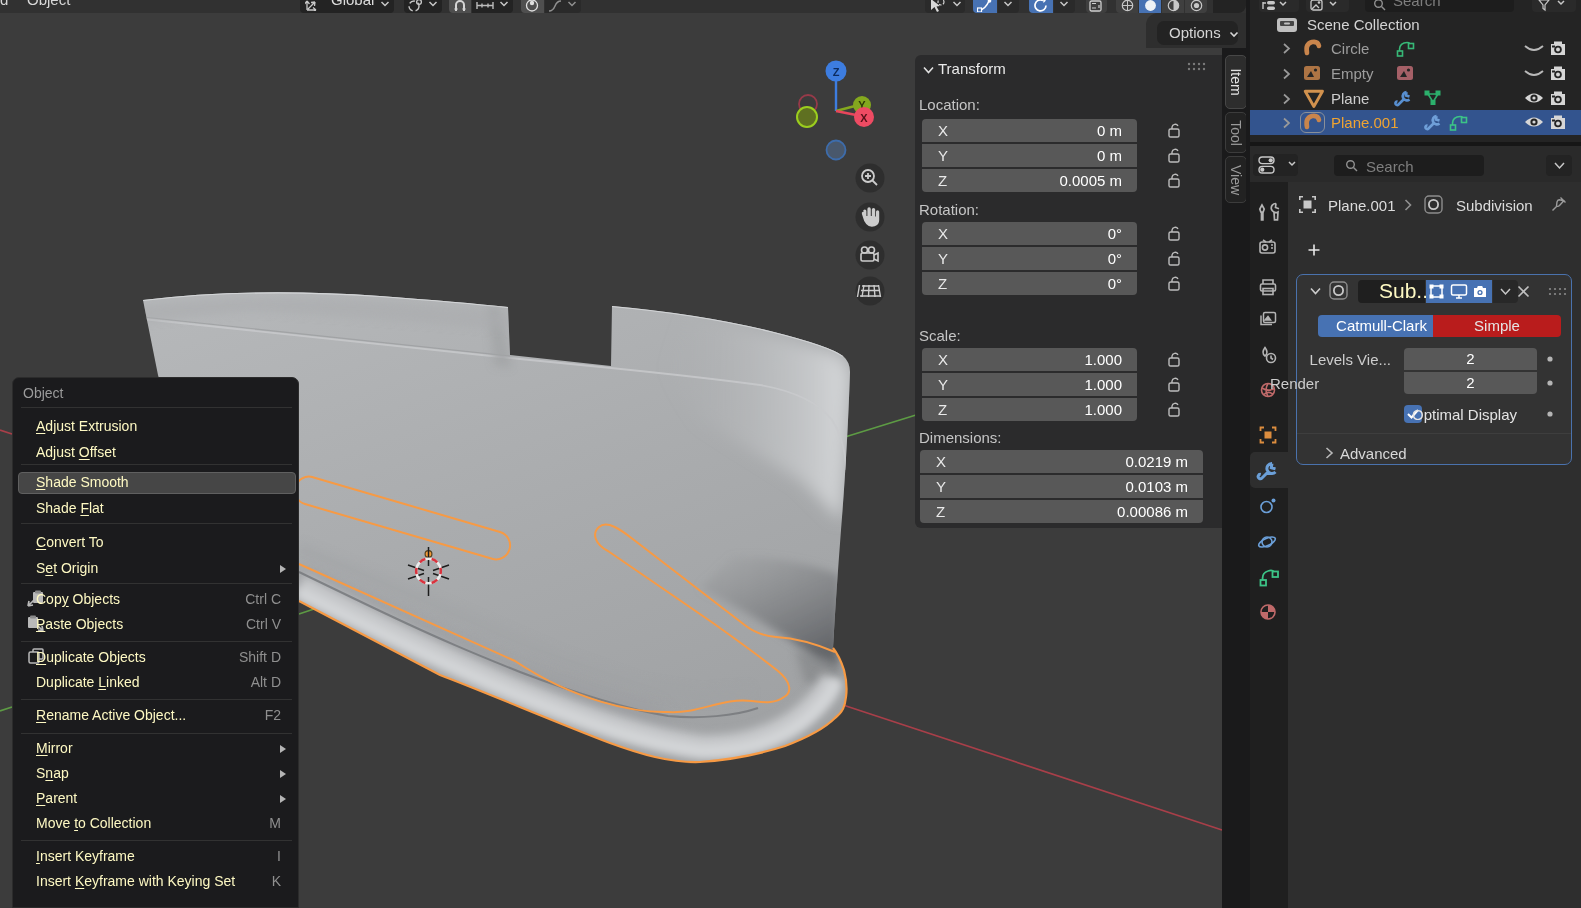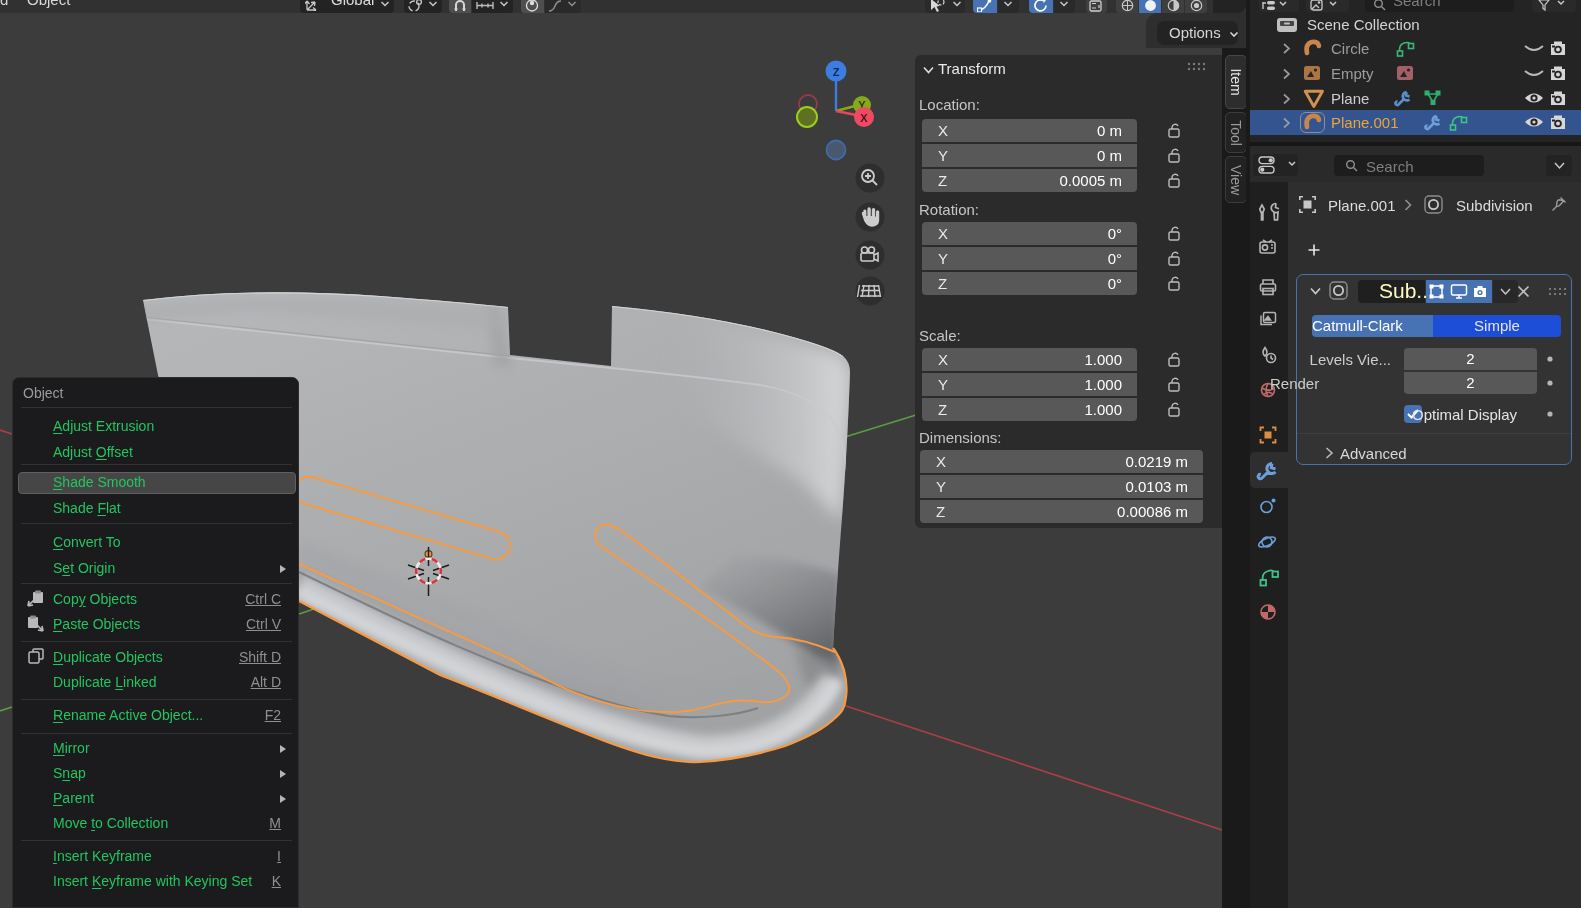--- a/index.html
+++ b/index.html
@@ -13,22 +13,22 @@
 .hbox { position:absolute; background:#232323; border-radius:4px; }
 .hico  { position:absolute; }
 
 #outliner { left:1250px; top:0; width:331px; height:142px; background:#242424; overflow:hidden; z-index:5; }
 #props    { left:1250px; top:146px; width:331px; height:762px; background:#2e2e2e; overflow:hidden; z-index:5; }
 #ptabs    { position:absolute; left:0; top:36px; width:38px; height:726px; background:#1f1f1f; }
 .otxt { position:absolute; font-size:15px; color:#9d9d9d; }
 
 #cmenu { left:12px; top:377px; width:287px; height:531px; background:#1b1b1d;
   border:1px solid #2c2c2c; border-radius:7px 7px 0 0; z-index:40; }
-#cmenu .mi { position:absolute; left:40px; font-size:14px; color:#22c55e; white-space:nowrap; }
-#cmenu .sc { position:absolute; right:17px; font-size:14px; color:#8f8f8f;text-decoration:underline; }
+#cmenu .mi { position:absolute; left:23px; font-size:14px; color:#fef9c3; white-space:nowrap; }
+#cmenu .sc { position:absolute; right:17px; font-size:14px; color:#8f8f8f; }
 #cmenu .sep { position:absolute; left:8px; width:271px; height:1px; background:#323232; }
 #cmenu .sub { position:absolute; right:11px; color:#b5b5b5; font-size:11px; }
 u { text-decoration:underline; text-underline-offset:2px; }
 
 #tip { left:99px; top:509px; width:479px; height:39px; background:#202020;
   border:1px solid #0e0e0e; border-radius:6px; z-index:50;
   color:#d2d2d2; font-size:14.5px; line-height:37px; padding-left:15px; }
 
 #npanel { left:915px; top:55px; width:307px; height:473px; background:rgba(42,42,43,0.95);
   border-radius:6px 0 0 6px; z-index:20; }
@@ -751,22 +751,22 @@
           <circle cx="2" cy="2" r="1.1"></circle>
           <circle cx="7" cy="2" r="1.1"></circle>
           <circle cx="12" cy="2" r="1.1"></circle>
           <circle cx="17" cy="2" r="1.1"></circle>
           <circle cx="2" cy="7" r="1.1"></circle>
           <circle cx="7" cy="7" r="1.1"></circle>
           <circle cx="12" cy="7" r="1.1"></circle>
           <circle cx="17" cy="7" r="1.1"></circle>
         </g>
     </svg>
-    <div style="position:absolute;left:62px;top:169px;width:127px;height:22px;background:#4772b3;border-radius:4px 0 0 4px;color:#ffffff;font-size:15px;text-align:left;line-height:21px">Catmull-Clark</div>
-    <div style="position:absolute;left:183px;top:169px;width:128px;height:22px;background:#1d4ed8;border-radius:0 4px 4px 0;color:#e5e5e5;font-size:15px;text-align:center;line-height:21px">Simple</div>
+    <div style="position:absolute;left:68px;top:169px;width:127px;height:22px;background:#4772b3;border-radius:4px 0 0 4px;color:#ffffff;font-size:15px;text-align:center;line-height:21px">Catmull-Clark</div>
+    <div style="position:absolute;left:183px;top:169px;width:128px;height:22px;background:#b91c1c;border-radius:0 4px 4px 0;color:#e5e5e5;font-size:15px;text-align:center;line-height:21px">Simple</div>
     <span class="otxt" style="left:20px;top:205px;width:121px;text-align:right;color:#cdcdcd;white-space:nowrap">Levels Vie...</span>
     <div class="fld" style="left:154px;top:202px;width:133px;height:22px;border-radius:4px 4px 0 0;text-align:center;line-height:21px">2</div>
     <span class="otxt" style="left:20px;top:229px;width:121px;text-align:left;color:#cdcdcd;white-space:nowrap">Render</span>
     <div class="fld" style="left:154px;top:226px;width:133px;height:22px;border-radius:0 0 4px 4px;text-align:center;line-height:21px">2</div>
     <svg class="hico" width="10" height="70" viewBox="0 0 10 70" style="left:295px;top:208px">
       <circle cx="5" cy="5" r="2.6" fill="#b5b5b5"></circle>
         <circle cx="5" cy="29" r="2.6" fill="#b5b5b5"></circle>
         <circle cx="5" cy="60" r="2.6" fill="#b5b5b5"></circle>
     </svg>
     <div style="position:absolute;left:154px;top:259px;width:18px;height:18px;background:#4772b3;border-radius:4px"></div>

